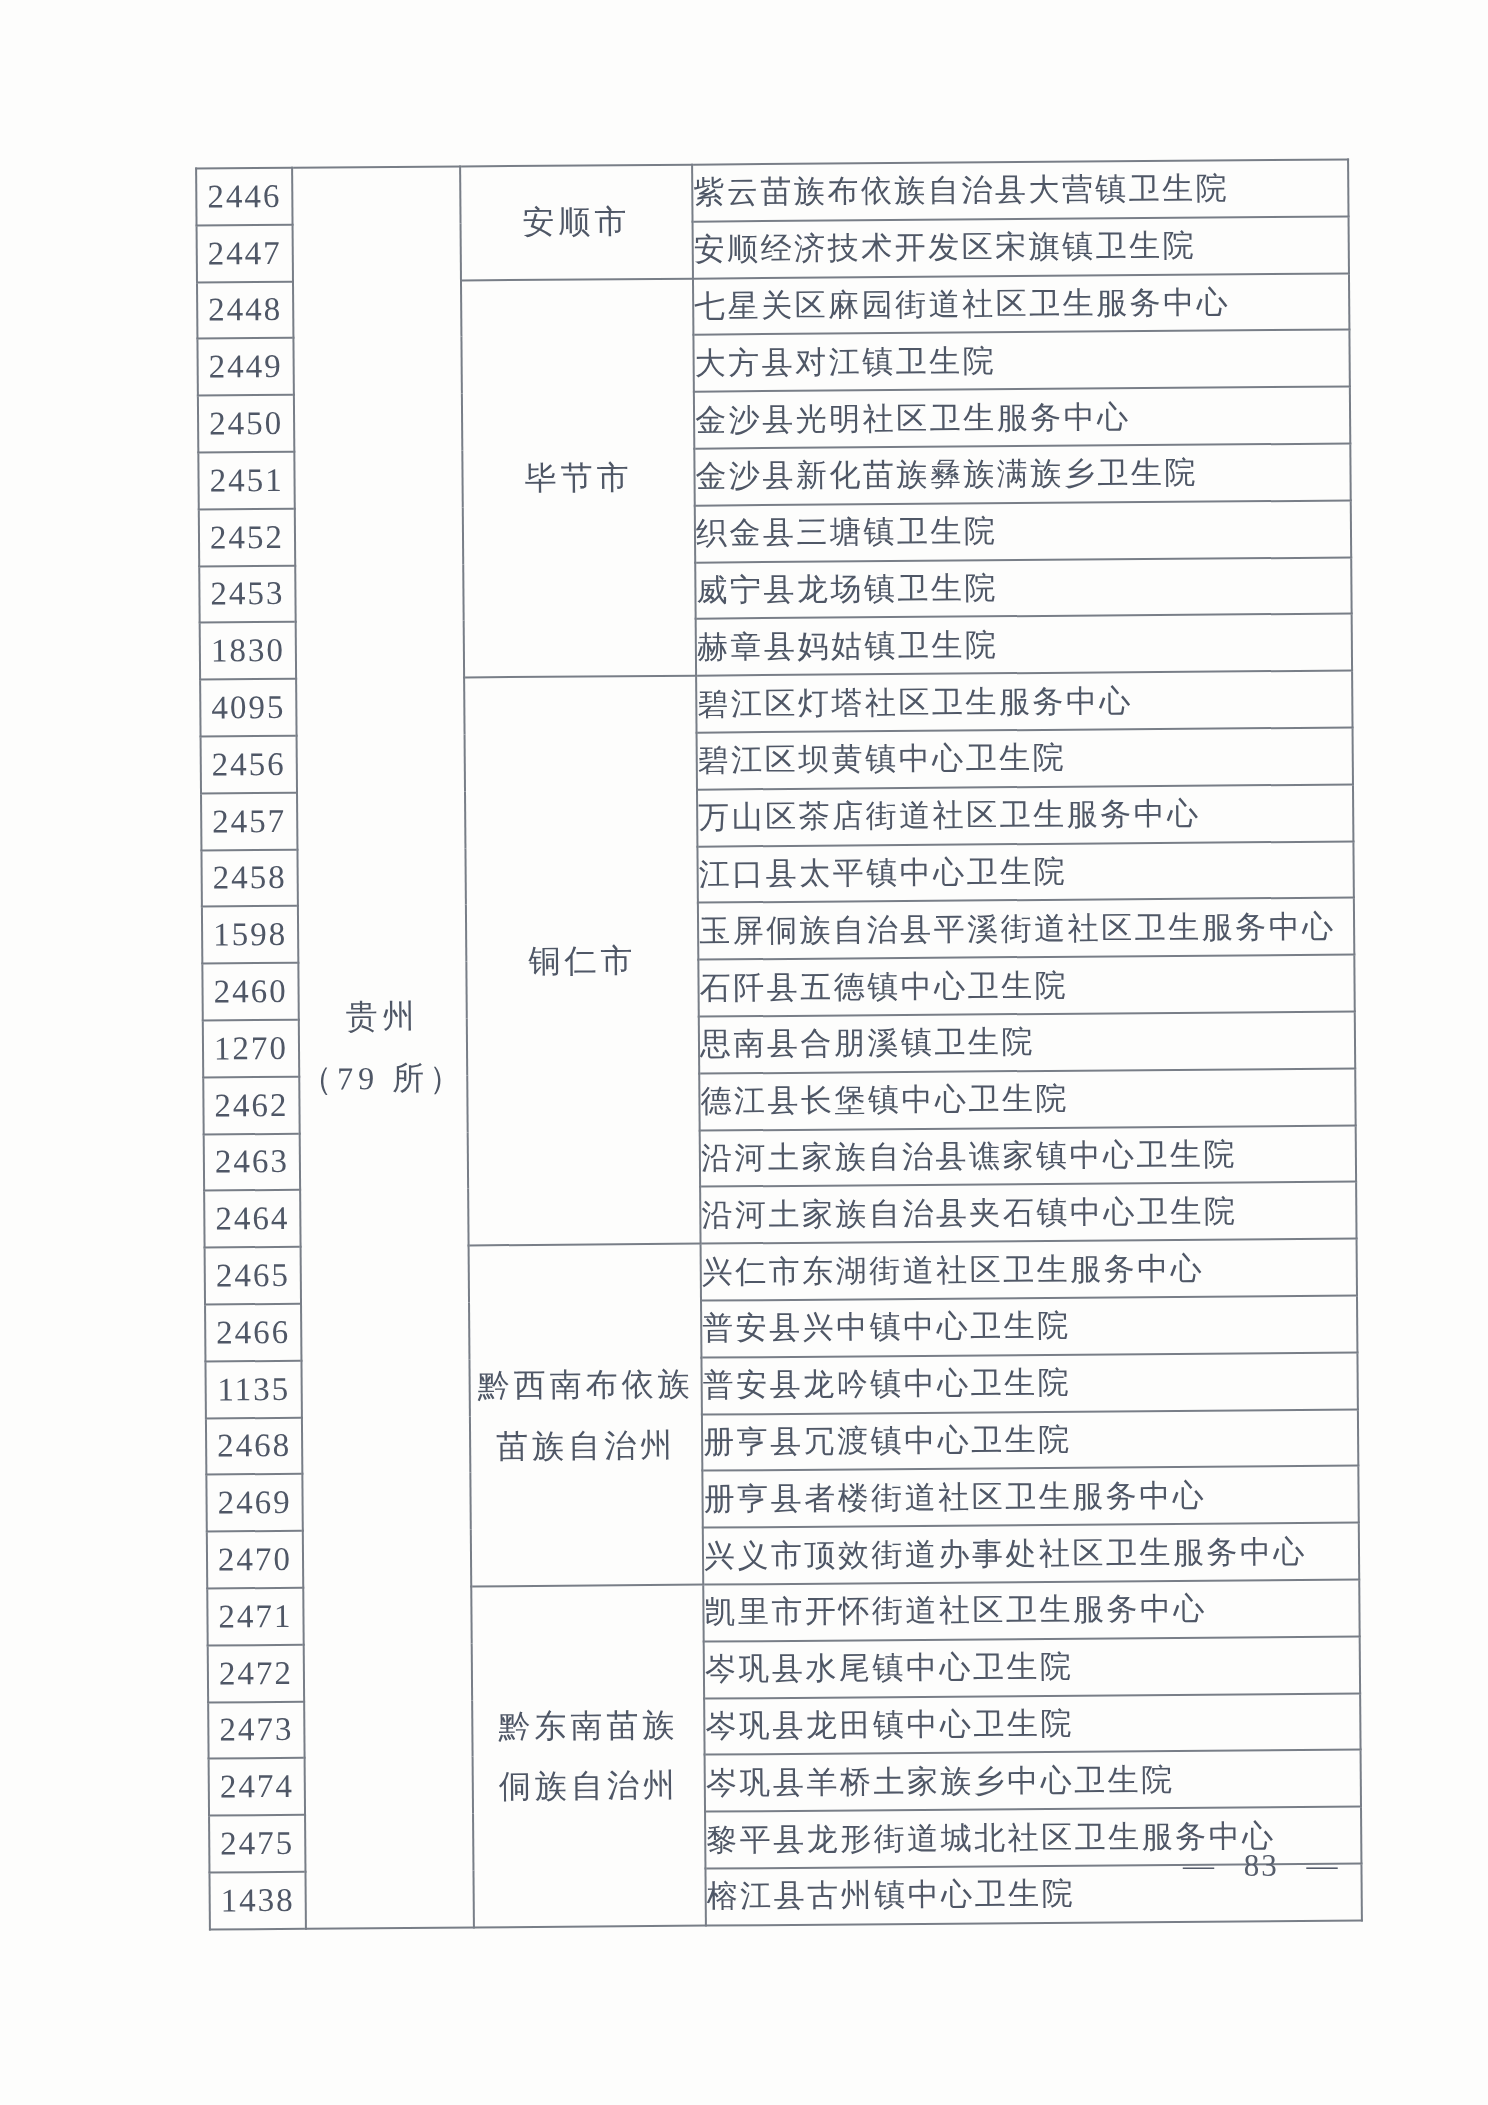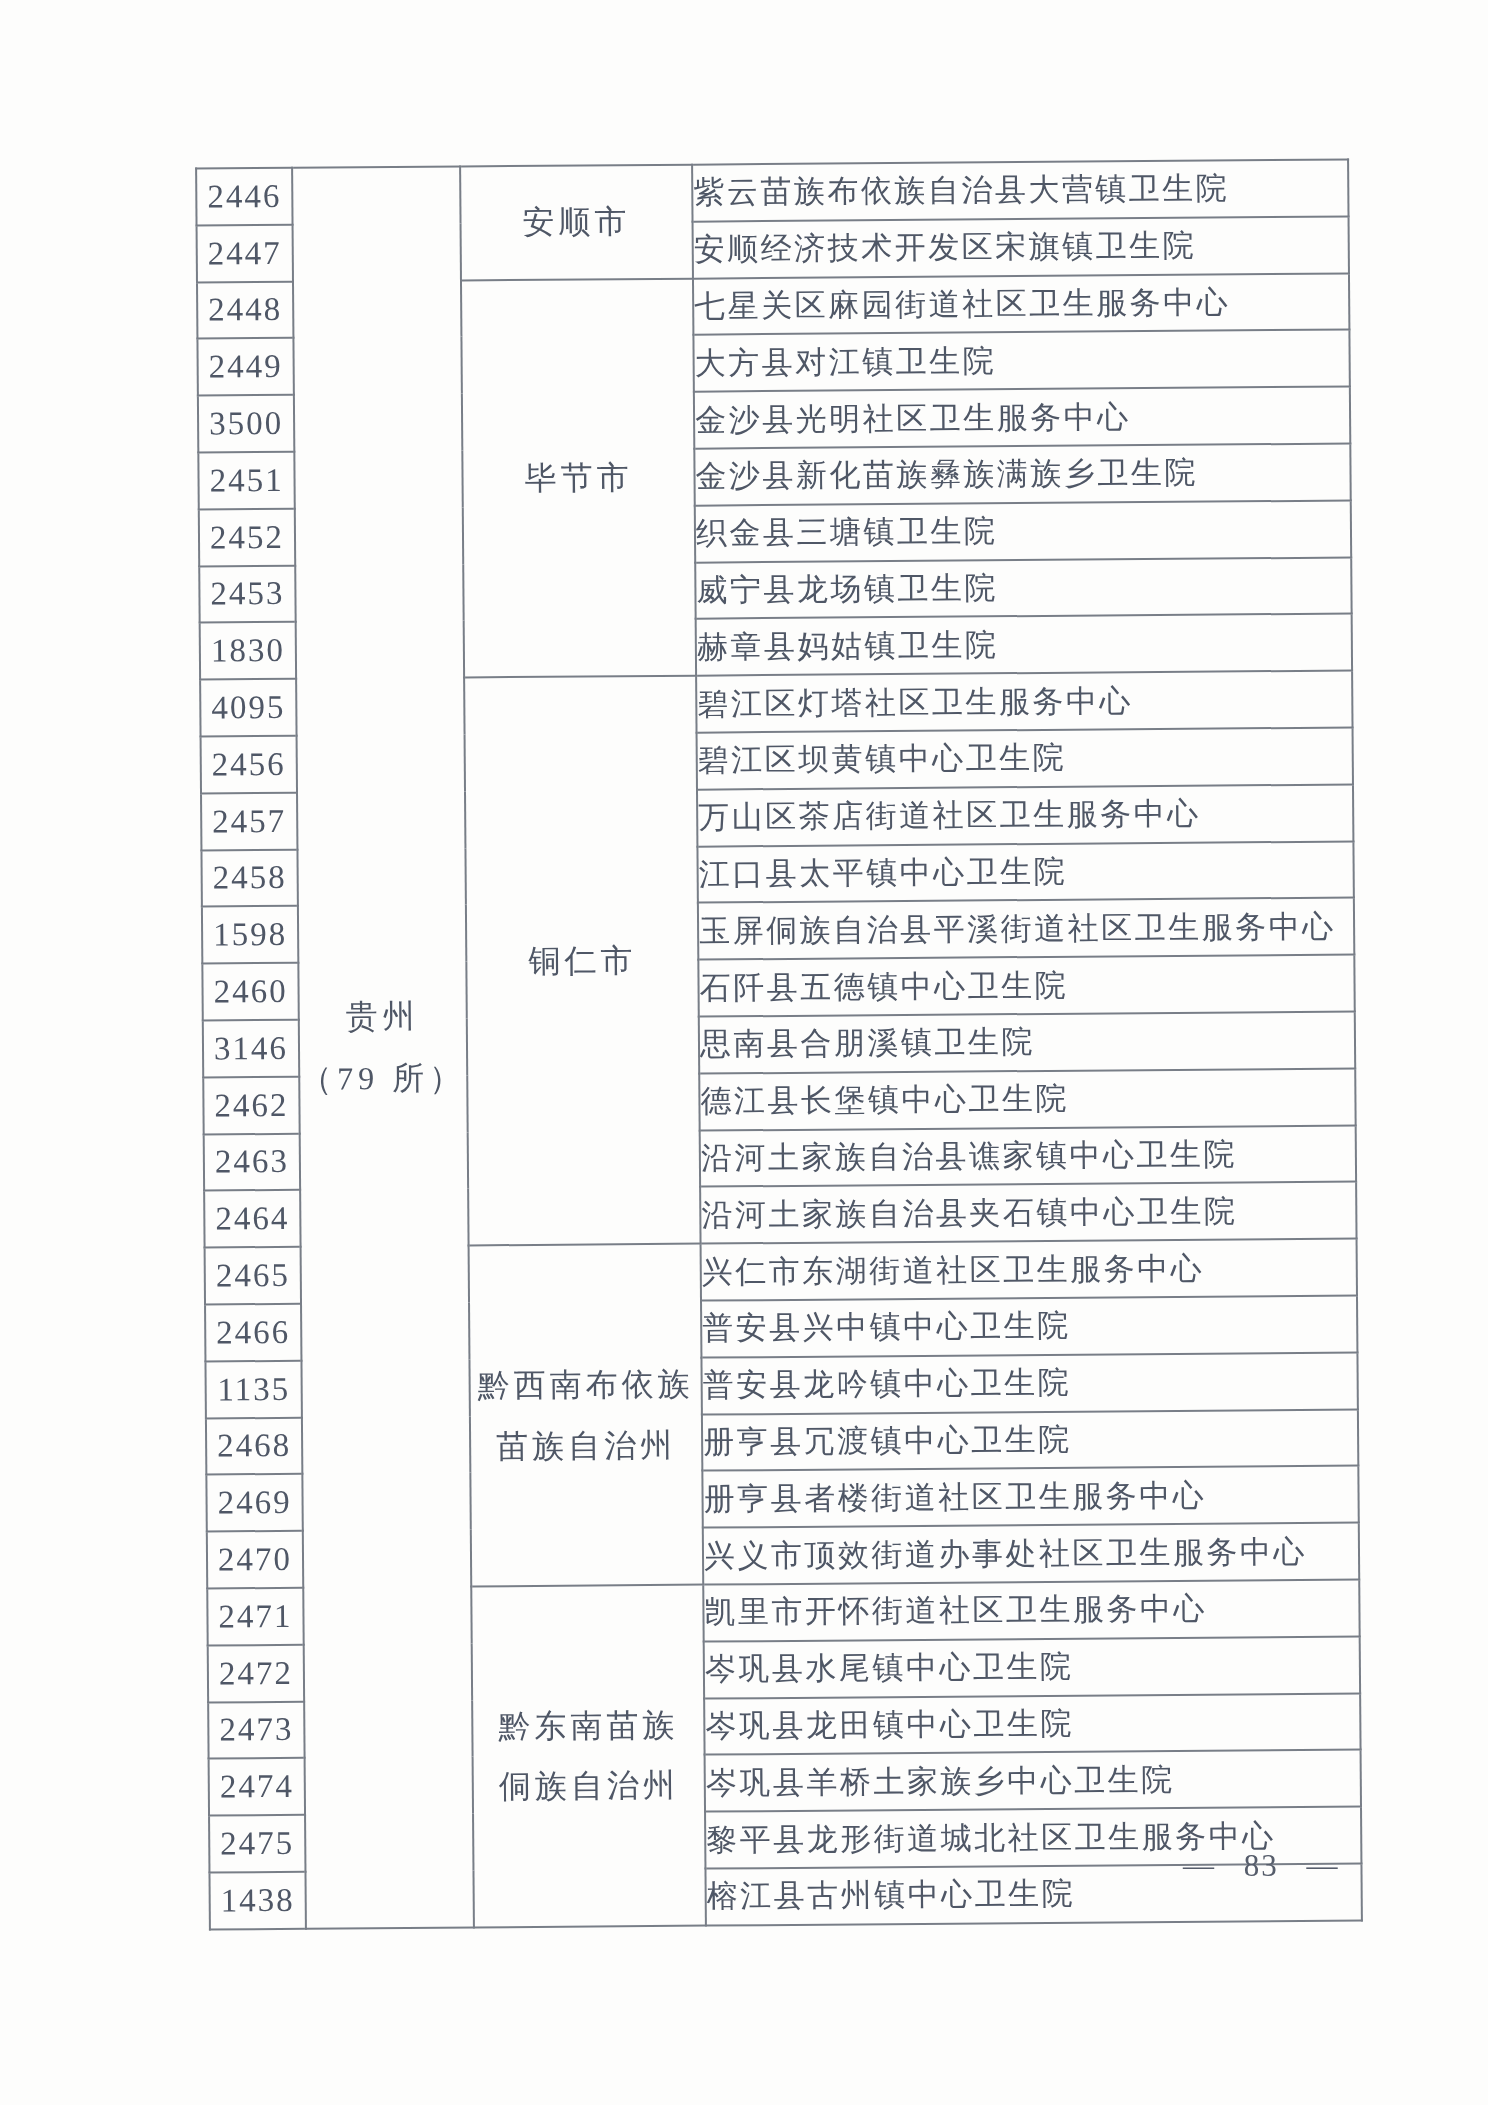--- a/index.html
+++ b/index.html
@@ -102,21 +102,21 @@
           <tr>
             <td class="num">2448</td>
             <td class="city" rowspan="7">毕节市</td>
             <td class="inst">七星关区麻园街道社区卫生服务中心</td>
           </tr>
           <tr>
             <td class="num">2449</td>
             <td class="inst">大方县对江镇卫生院</td>
           </tr>
           <tr>
-            <td class="num">3500</td>
+            <td class="num">2450</td>
             <td class="inst">金沙县光明社区卫生服务中心</td>
           </tr>
           <tr>
             <td class="num">2451</td>
             <td class="inst">金沙县新化苗族彝族满族乡卫生院</td>
           </tr>
           <tr>
             <td class="num">2452</td>
             <td class="inst">织金县三塘镇卫生院</td>
           </tr>
@@ -147,21 +147,21 @@
           </tr>
           <tr>
             <td class="num">1598</td>
             <td class="inst">玉屏侗族自治县平溪街道社区卫生服务中心</td>
           </tr>
           <tr>
             <td class="num">2460</td>
             <td class="inst">石阡县五德镇中心卫生院</td>
           </tr>
           <tr>
-            <td class="num">3146</td>
+            <td class="num">1270</td>
             <td class="inst">思南县合朋溪镇卫生院</td>
           </tr>
           <tr>
             <td class="num">2462</td>
             <td class="inst">德江县长堡镇中心卫生院</td>
           </tr>
           <tr>
             <td class="num">2463</td>
             <td class="inst">沿河土家族自治县谯家镇中心卫生院</td>
           </tr>

